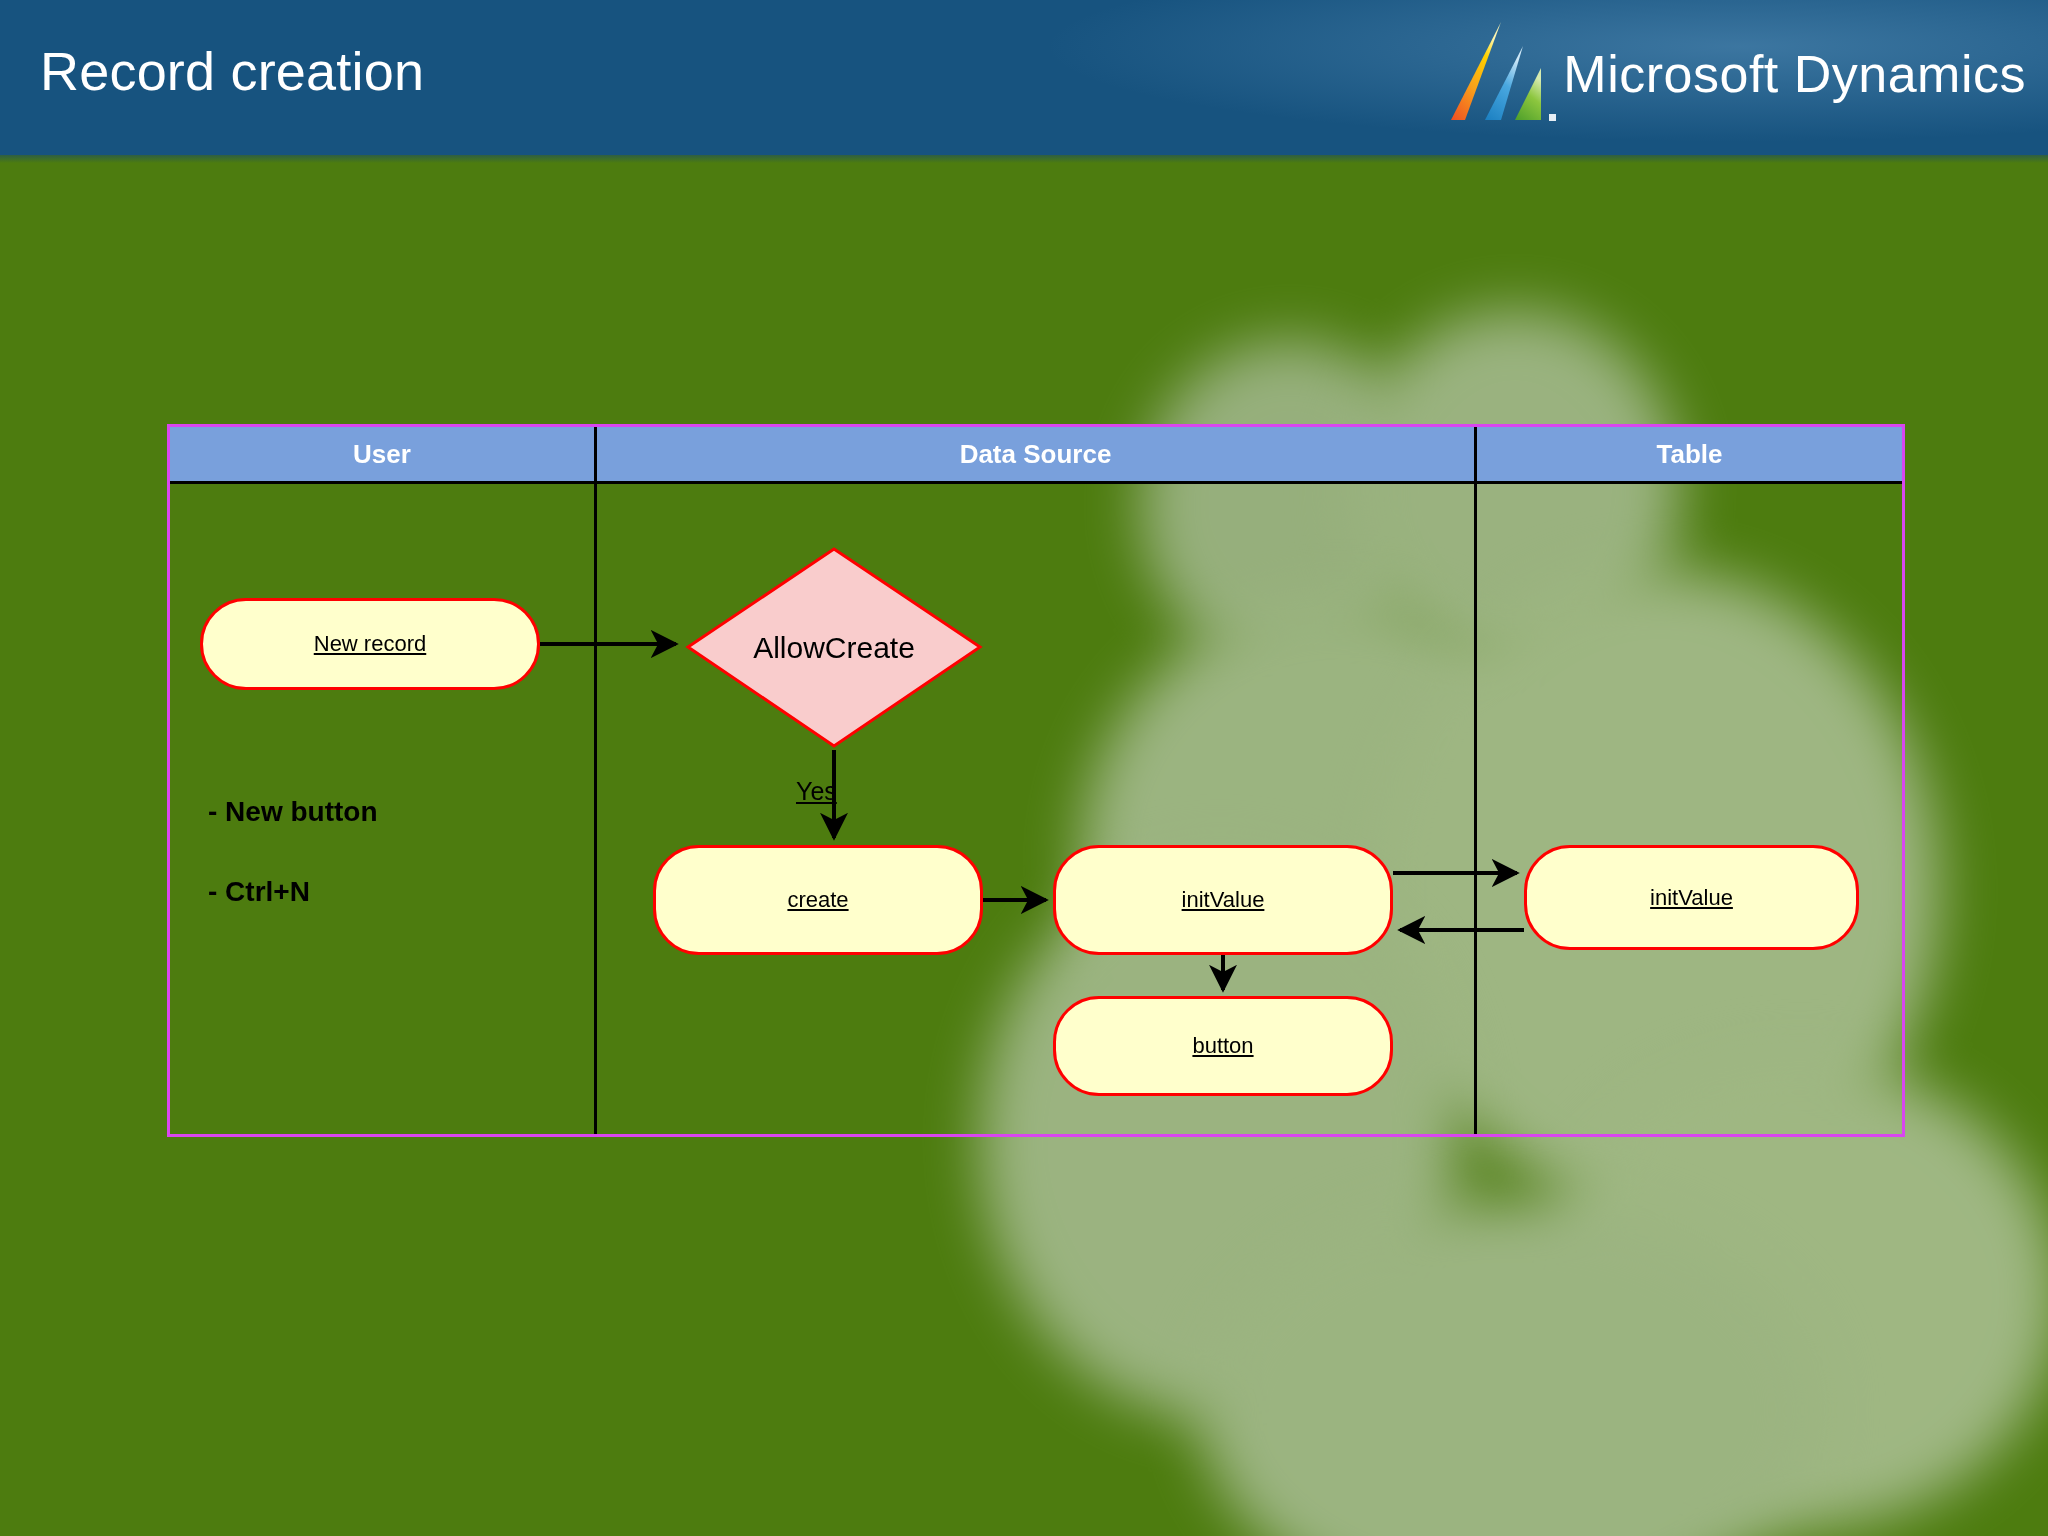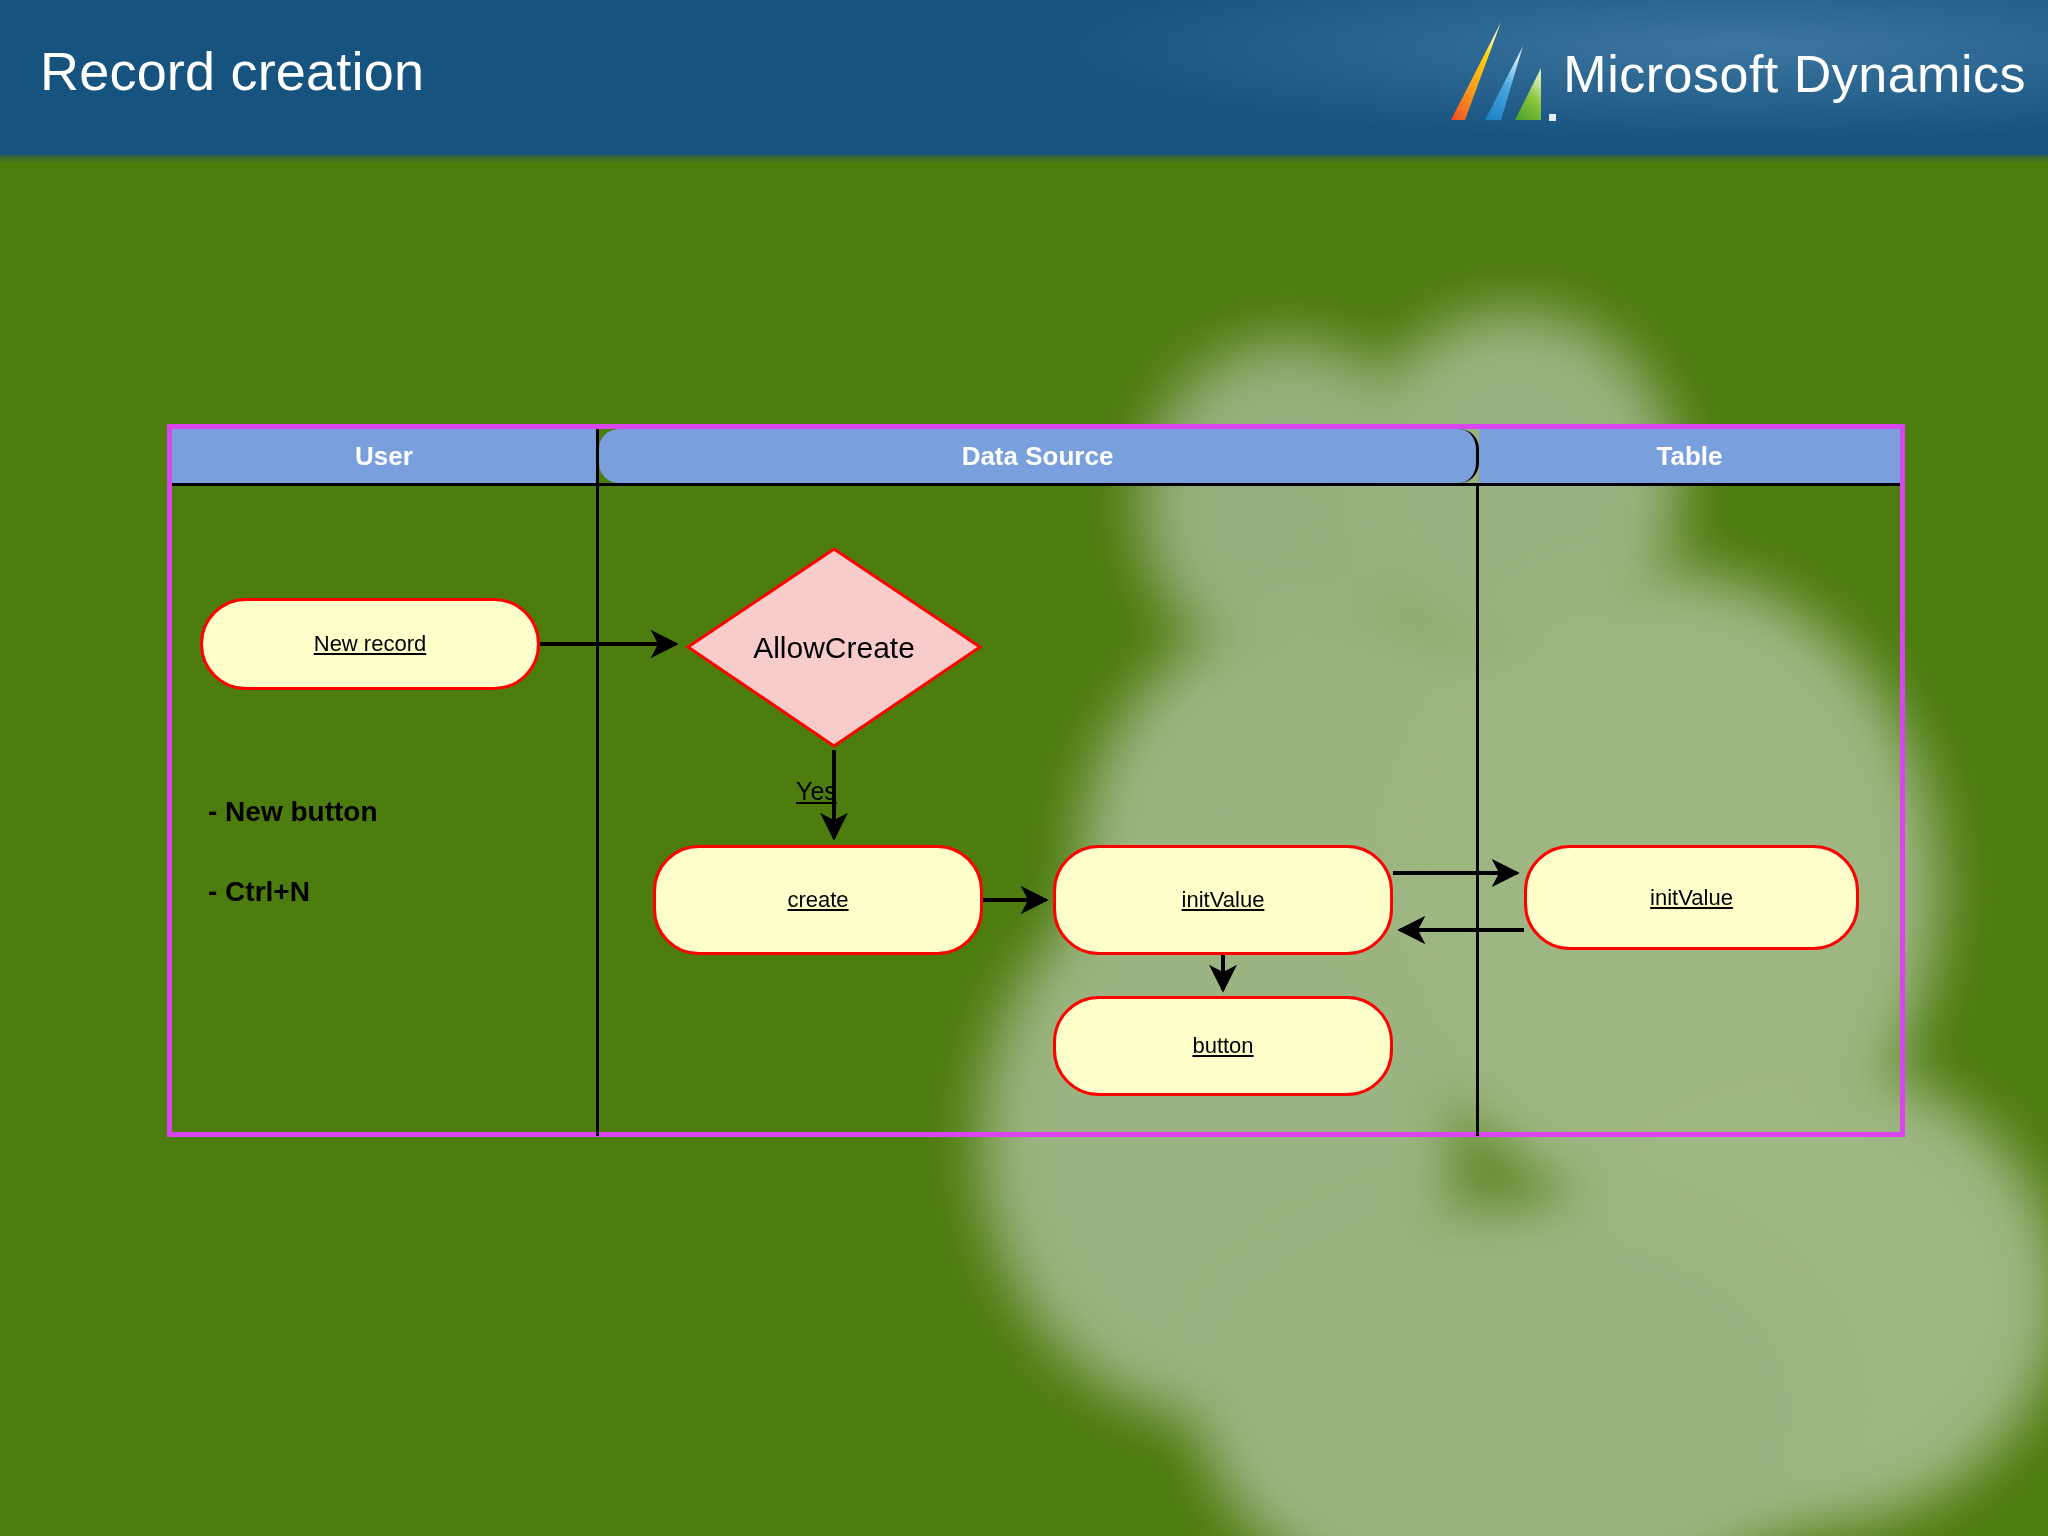--- a/index.html
+++ b/index.html
@@ -98,21 +98,21 @@
     white-space: nowrap;
   }
 
   
   #swimlane {
     position: absolute;
     left: 167px;
     top: 424px;
     width: 1738px;
     height: 713px;
-    border: 5px solid #d946ef;
+    border: 3px solid #d946ef;
     box-sizing: border-box;
     background: transparent;
   }
   .lane-header-row {
     position: absolute;
     left: 0; top: 0;
     width: 100%;
     height: 57px;
     display: flex;
     border-bottom: 3px solid #000000;
@@ -123,21 +123,21 @@
     color: #ffffff;
     font-size: 26px;
     font-weight: bold;
     display: flex;
     align-items: center;
     justify-content: center;
     box-sizing: border-box;
     height: 100%;
   }
   .lane-header.col-user   { width: 427px; border-right: 3px solid #000000; }
-  .lane-header.col-ds     { width: 880px; border-right: 3px solid #000000; border-radius: 20px; }
+  .lane-header.col-ds     { width: 880px; border-right: 3px solid #000000; }
   .lane-header.col-table  { flex: 1; }
 
   .lane-body {
     position: absolute;
     left: 0;
     top: 57px;
     width: 100%;
     height: 650px;
     display: flex;
   }

